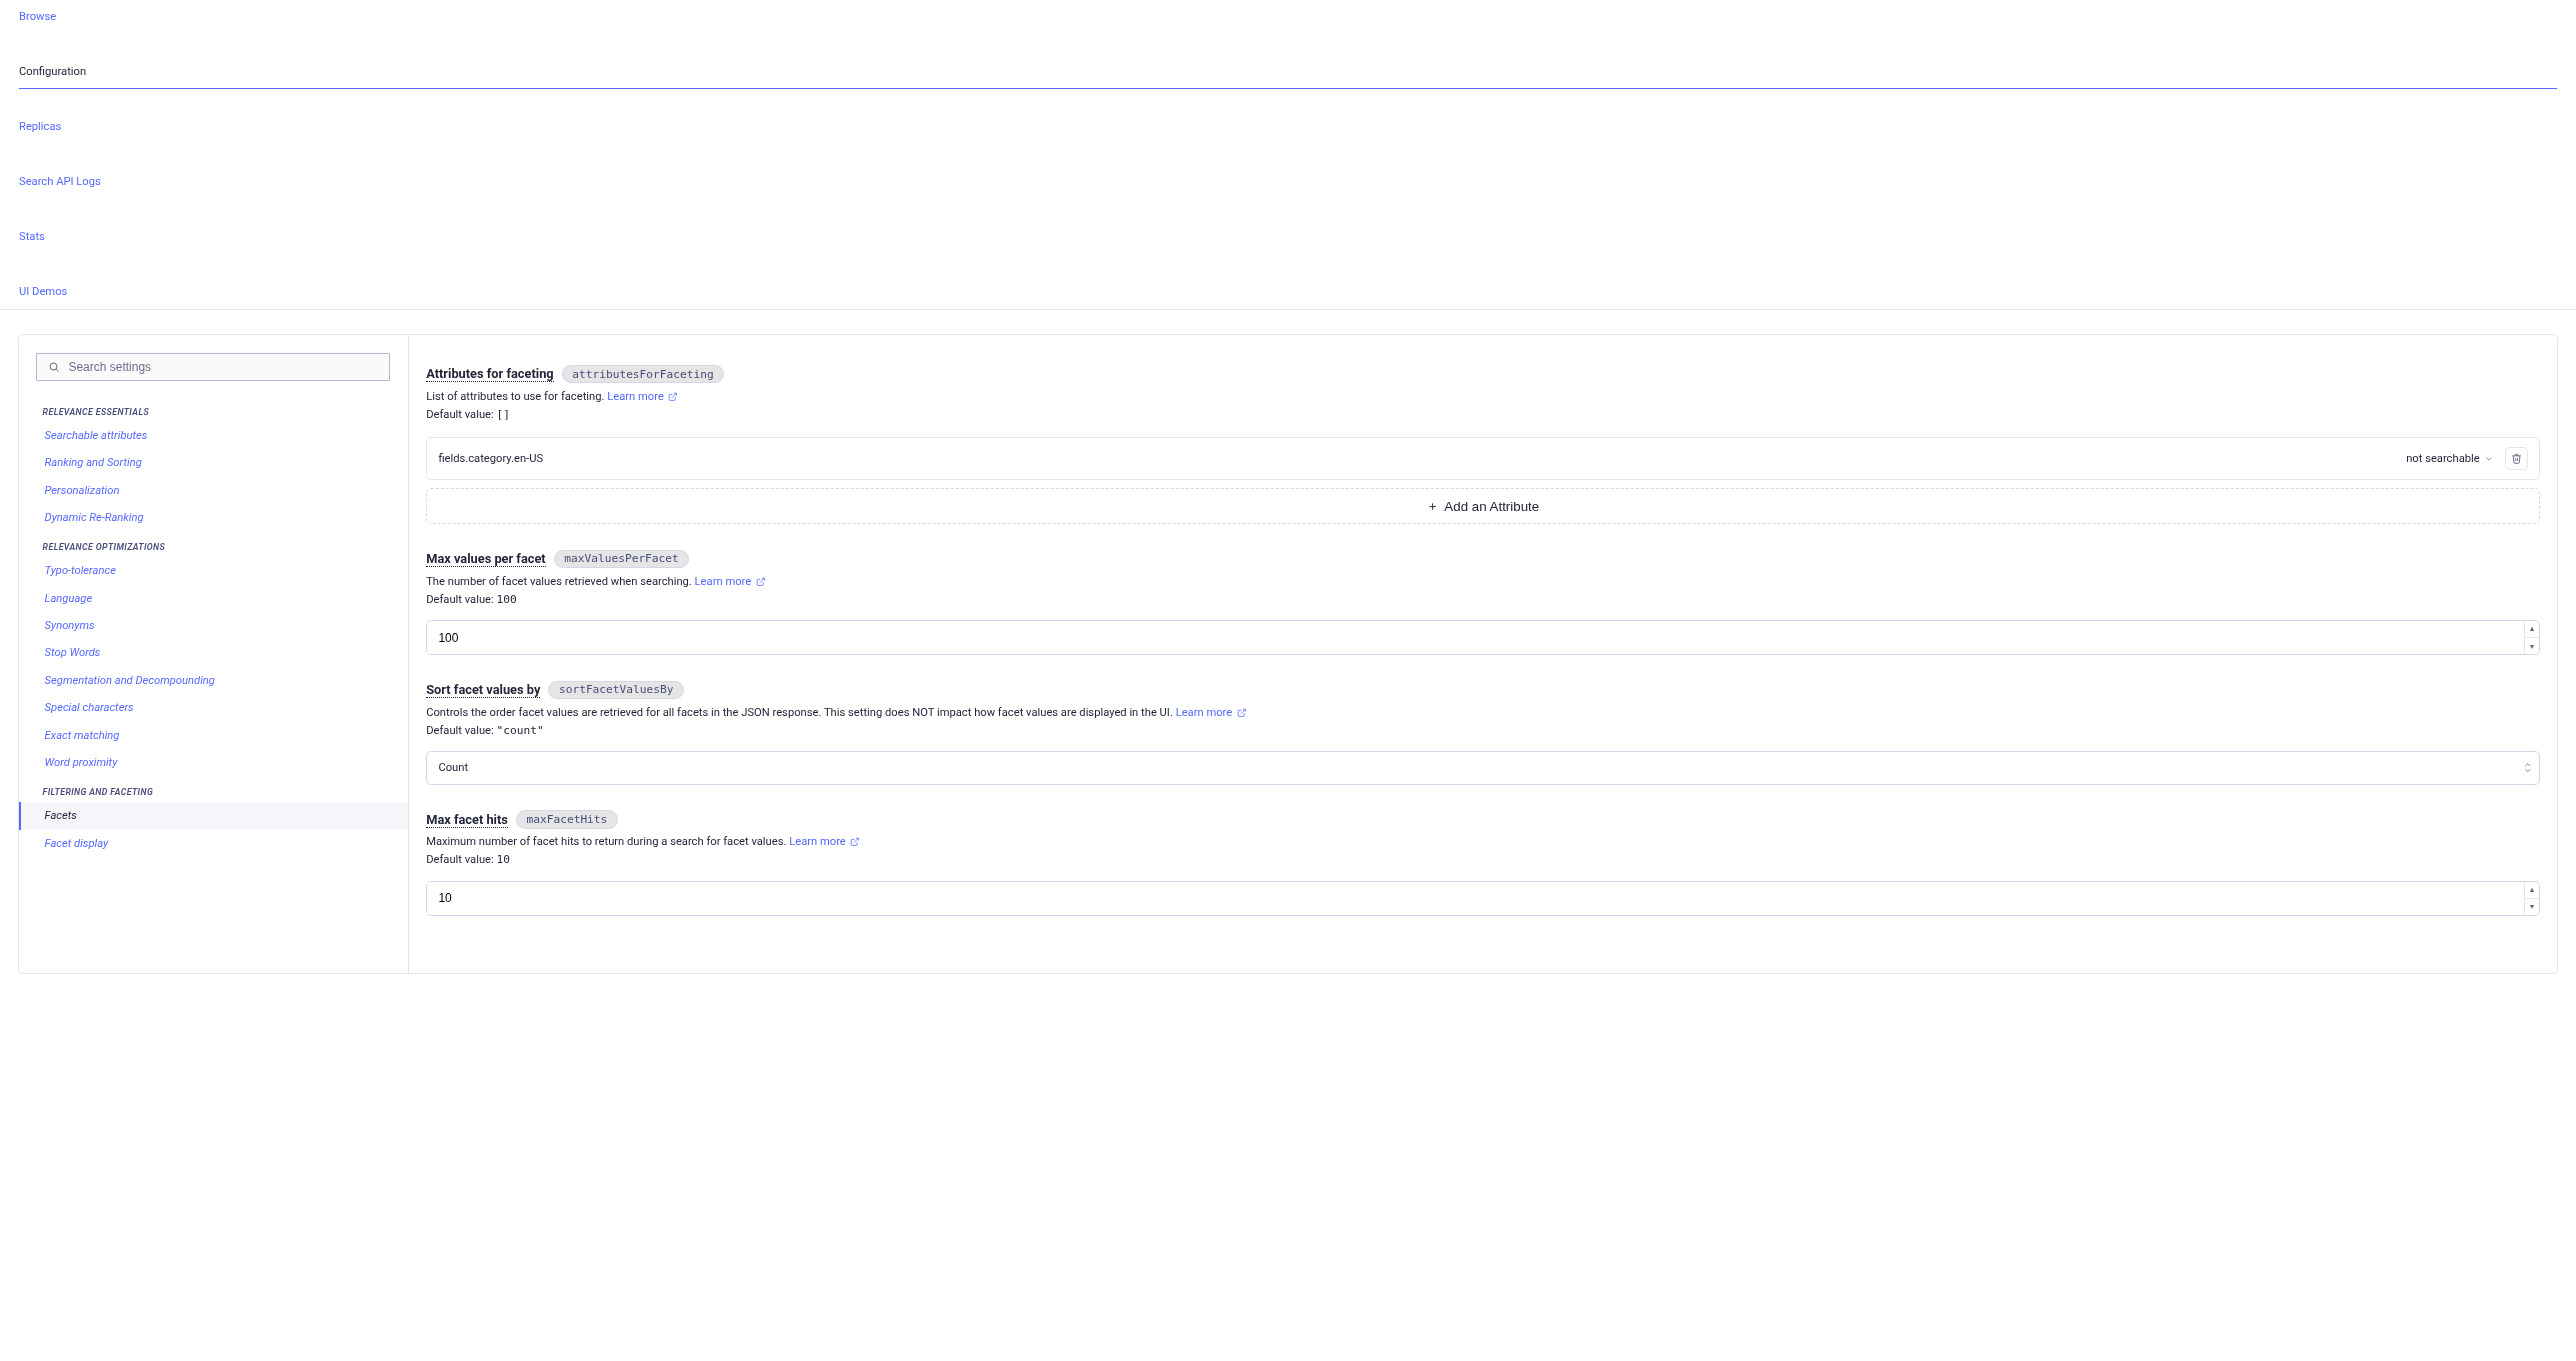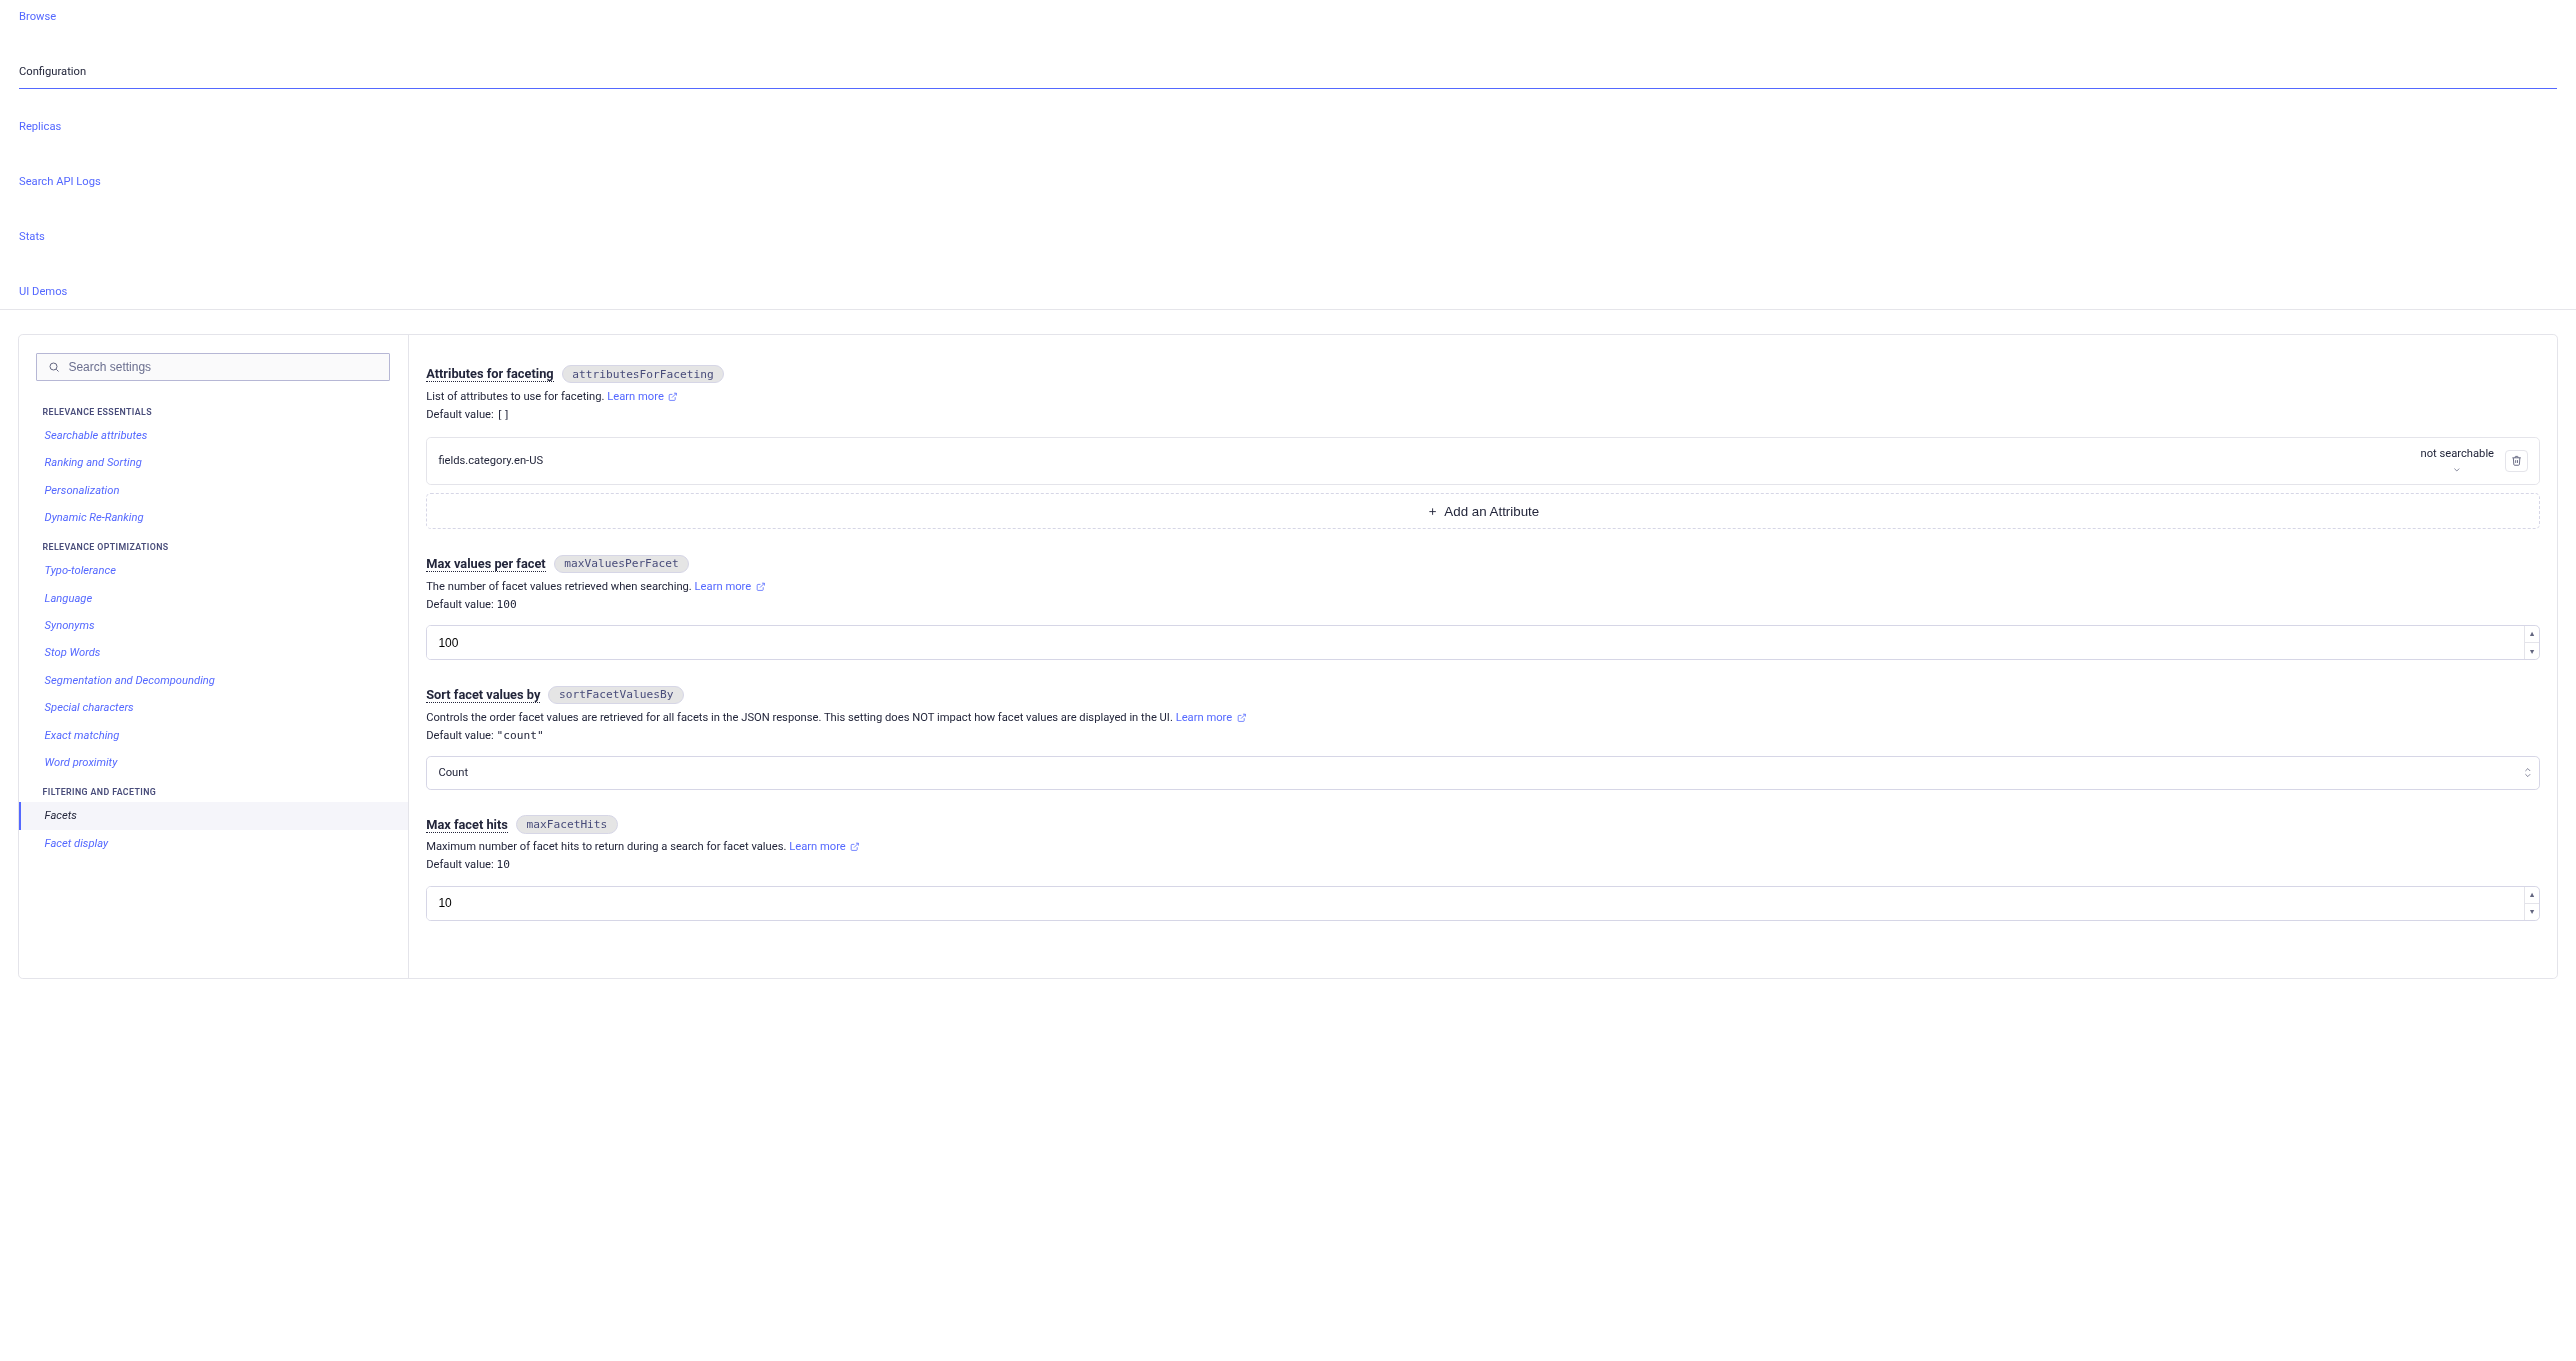--- a/index.html
+++ b/index.html
@@ -59,20 +59,21 @@
     width: 100%;
     color: #23263b;
   }
   .search-input-box input::placeholder { color: #6b6f8f; }
   .section-title {
     font-size: 8.8px;
     font-weight: 600;
     letter-spacing: 0.4px;
     color: #484c7a;
     padding: 11.2px 24px 4.8px 24px;
+    font-style: italic;
   }
   .sidebar-item {
     display: block;
     padding: 7.2px 24px 7.2px 24px;
     color: #5468ff;
     cursor: pointer;
     border-left: 2.4px solid transparent;
     font-style: italic;
   }
   .sidebar-item.active {
@@ -122,21 +123,20 @@
     margin-bottom: 8px;
   }
   .attr-name { flex: 1; color: #23263b; }
   .selector {
     color: #23263b;
     font-size: 11.2px;
     display: inline-flex;
     align-items: center;
     gap: 4.8px;
     cursor: pointer;
-    flex-direction: column;
   }
   .trash-btn {
     margin-left: 11.2px;
     width: 22.4px; height: 22.4px;
     border: 0.8px solid #e4e4ea;
     border-radius: 4px;
     display: flex; align-items: center; justify-content: center;
     cursor: pointer;
     background: #fff;
   }

